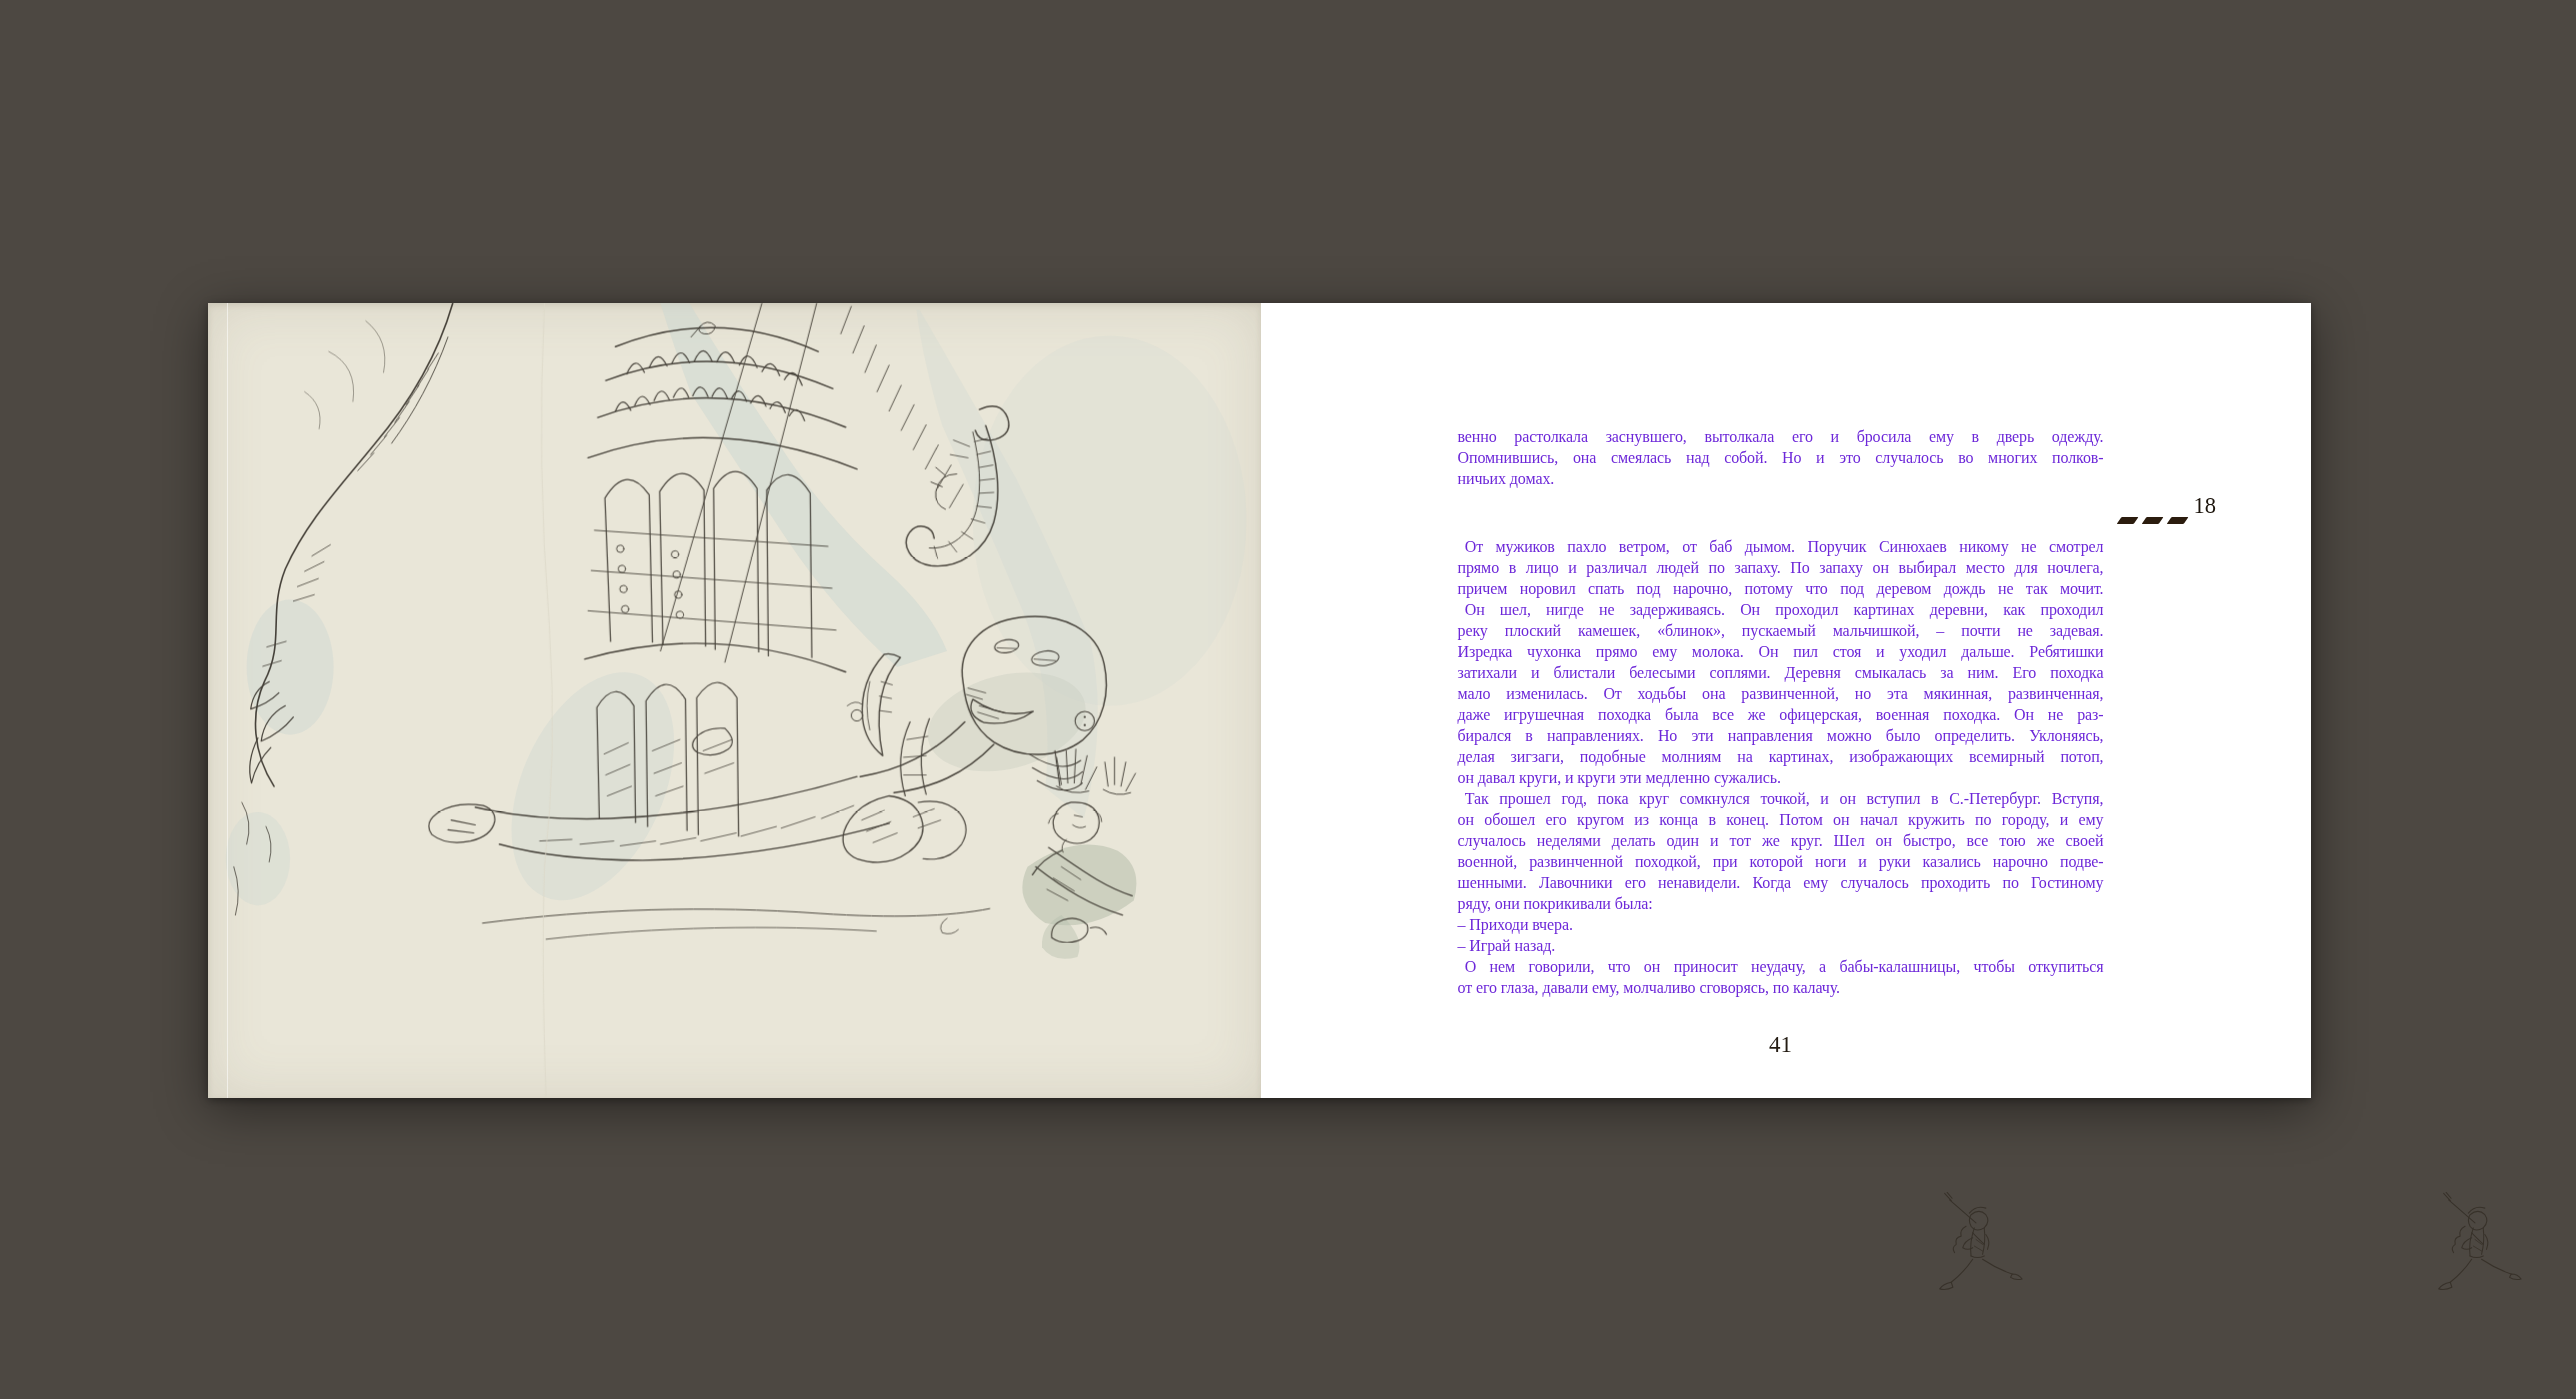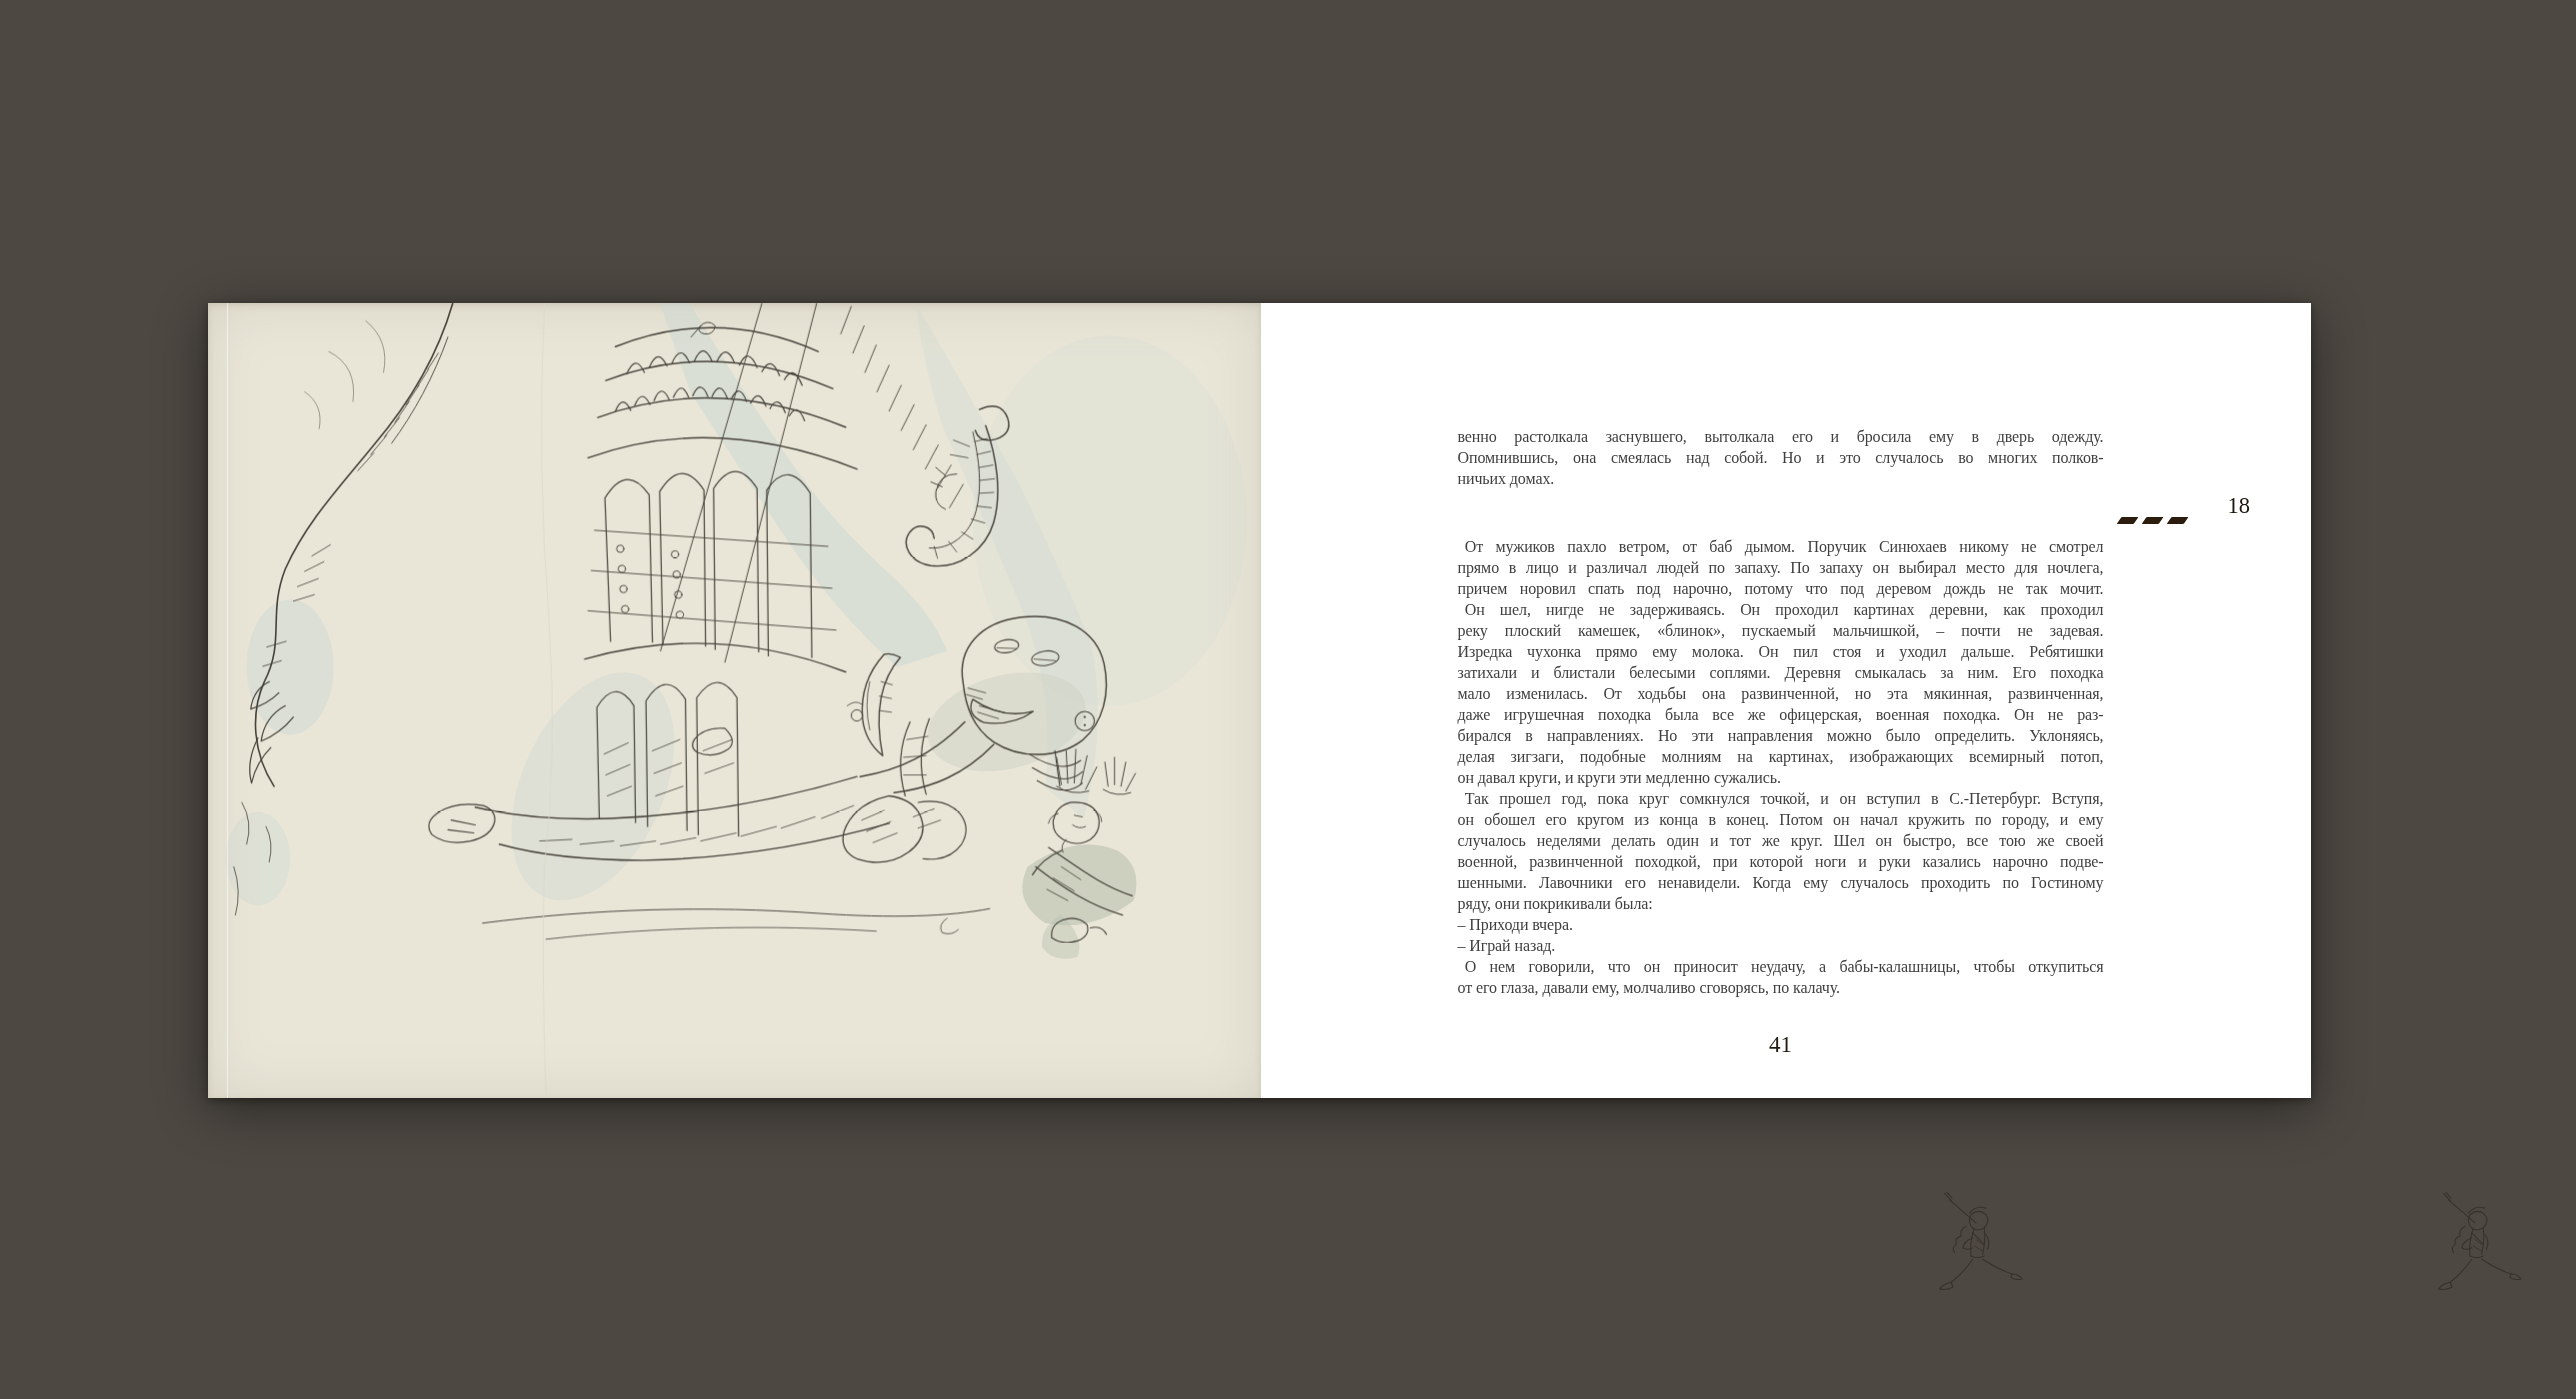--- a/index.html
+++ b/index.html
@@ -23,32 +23,32 @@
   .page-left::before{
     content:"";position:absolute;left:19.3px;top:0;bottom:0;width:0.8px;
     background:rgba(255,255,255,.55);z-index:3;
   }
   .page-right{width:1051px;background:#ffffff;}
   .illus{position:absolute;left:0;top:0;width:1053px;height:795px;}
 
   
   .textcol{
     position:absolute;left:197px;top:123px;width:646px;
-    font-size:16px;line-height:21px;color:#404040;
+    font-size:16px;line-height:21px;color:#6d28d9;
     letter-spacing:-0.1px;
   }
   .line{text-align:justify;}
   .line.j{text-align-last:justify;}
   .line.ind{text-indent:7.2px;}
   .gap{height:47px;}
 
   
   .chapter-marker{
     position:absolute;left:858px;top:192px;height:29px;
-    display:flex;align-items:flex-end;gap:34px;
+    display:flex;align-items:flex-end;
   }
   .dashes{display:flex;align-items:flex-end;}
   .dash{
     display:inline-block;width:17px;height:7.2px;margin-right:8px;
     transform:skewX(-35deg);border-radius:0.8px;
   }
   .chnum{
     font-size:22.5px;line-height:1;color:#1d150d;margin-bottom:6.4px;
   }
   .pagenum{

